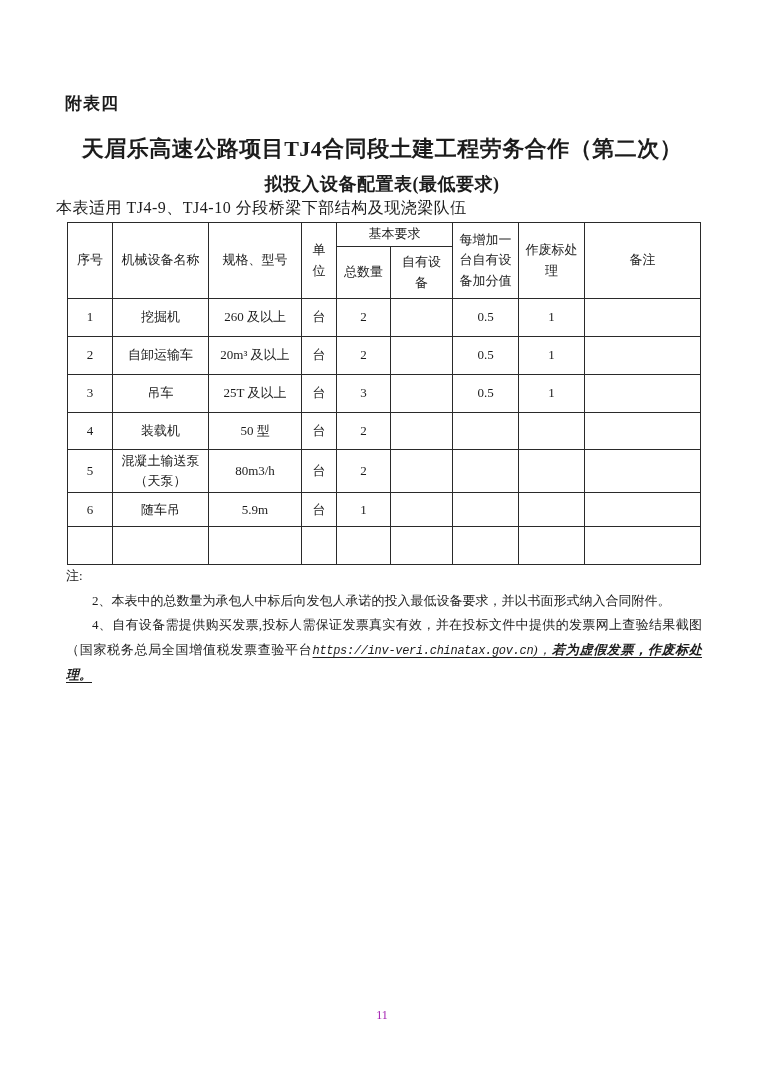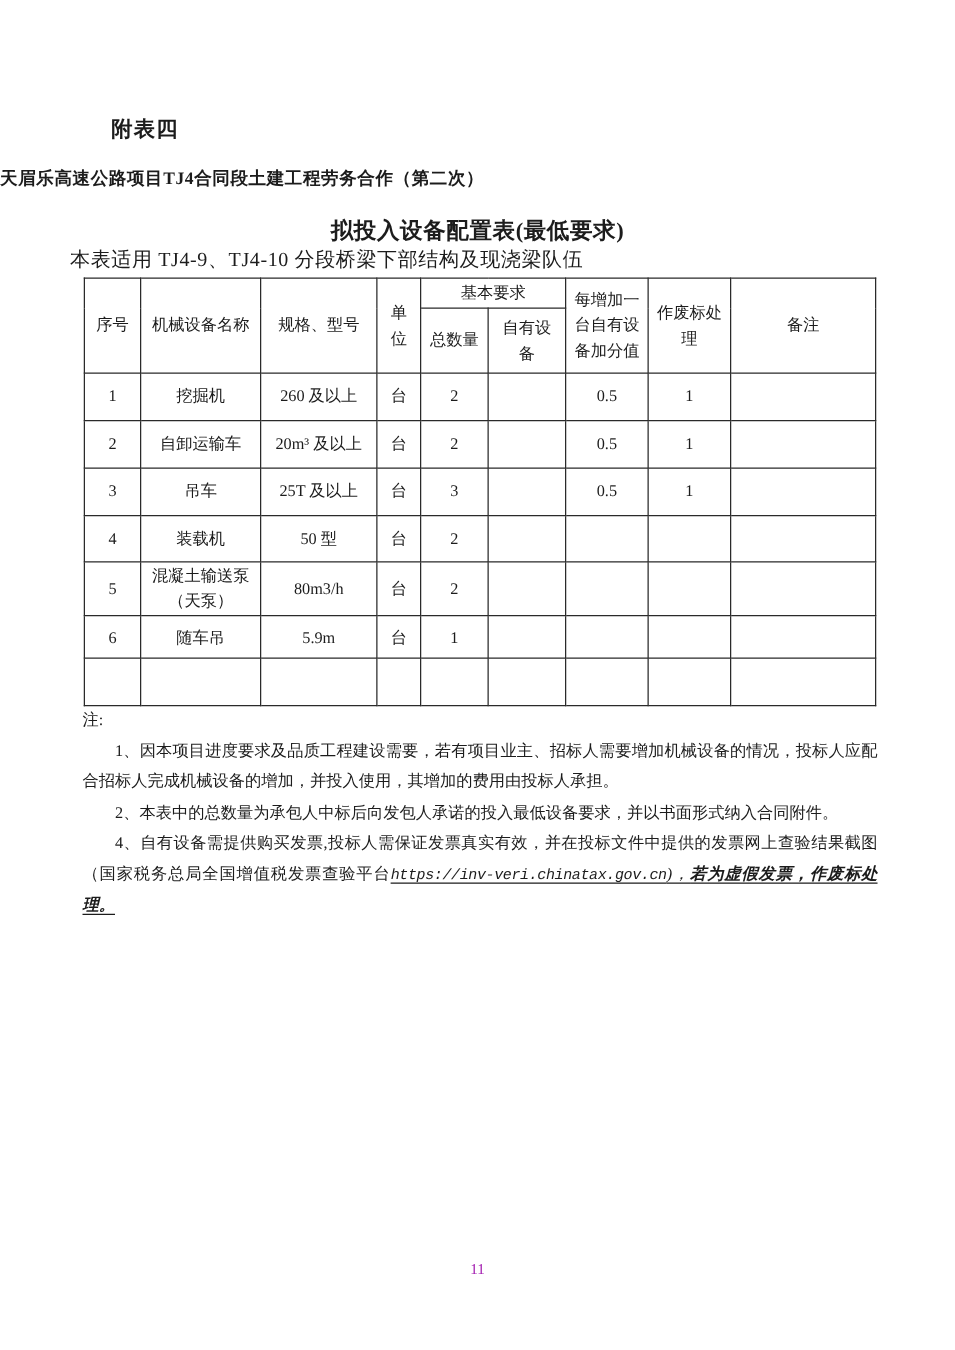--- a/index.html
+++ b/index.html
@@ -9,25 +9,25 @@
     background: #ffffff;
     position: relative;
     font-family: "Liberation Serif", serif;
     color: #1c1c1c;
     overflow: hidden;
   }
   .page { position: absolute; inset: 0; }
 
   .appendix-label {
     position: absolute; left: 65px; top: 92px;
-    font-size: 17px; font-weight: bold; letter-spacing: 1px; margin-left: 24px;
+    font-size: 17px; font-weight: bold; letter-spacing: 1px;
   }
   .doc-title {
     position: absolute; top: 134px; left: 0; width: 100%;
-    font-size: 14px; font-weight: bold;
+    text-align: center; font-size: 22px; font-weight: bold;
     letter-spacing: 0.5px;
   }
   .doc-subtitle {
     position: absolute; top: 172px; left: 0; width: 100%;
     text-align: center; font-size: 18px; font-weight: bold;
     letter-spacing: 0.5px;
   }
   .scope-note {
     position: absolute; left: 56px; top: 198px;
     font-size: 16px; letter-spacing: 0.5px;
@@ -188,20 +188,19 @@
       <td></td>
       <td></td>
       <td></td>
       <td></td>
     </tr>
   </tbody>
     </table>
 
   <div class="notes">
     <div class="notes-label">注:</div>
-    <p class="note-para">1、因本项目进度要求及品质工程建设需要，若有项目业主、招标人需要增加机械设备的情况，投标人应配合招标人完成机械设备的增加，并投入使用，其增加的费用由投标人承担。</p>
     <p class="note-para">2、本表中的总数量为承包人中标后向发包人承诺的投入最低设备要求，并以书面形式纳入合同附件。</p>
     <p class="note-para"><span>4、自有设备需提供购买发票,投标人需保证发票真实有效，并在投标文件中提供的发票网上查验结果截图（国家税务总局全国增值税发票查验平台</span><span class="u url-text">https://inv-veri.chinatax.gov.cn</span><span class="u">)，</span><span class="u b">若为虚假发票，作废标处理。</span></p>
   </div>
 
   <div class="page-number">11</div>
 
 </div>
 
 </body></html>

